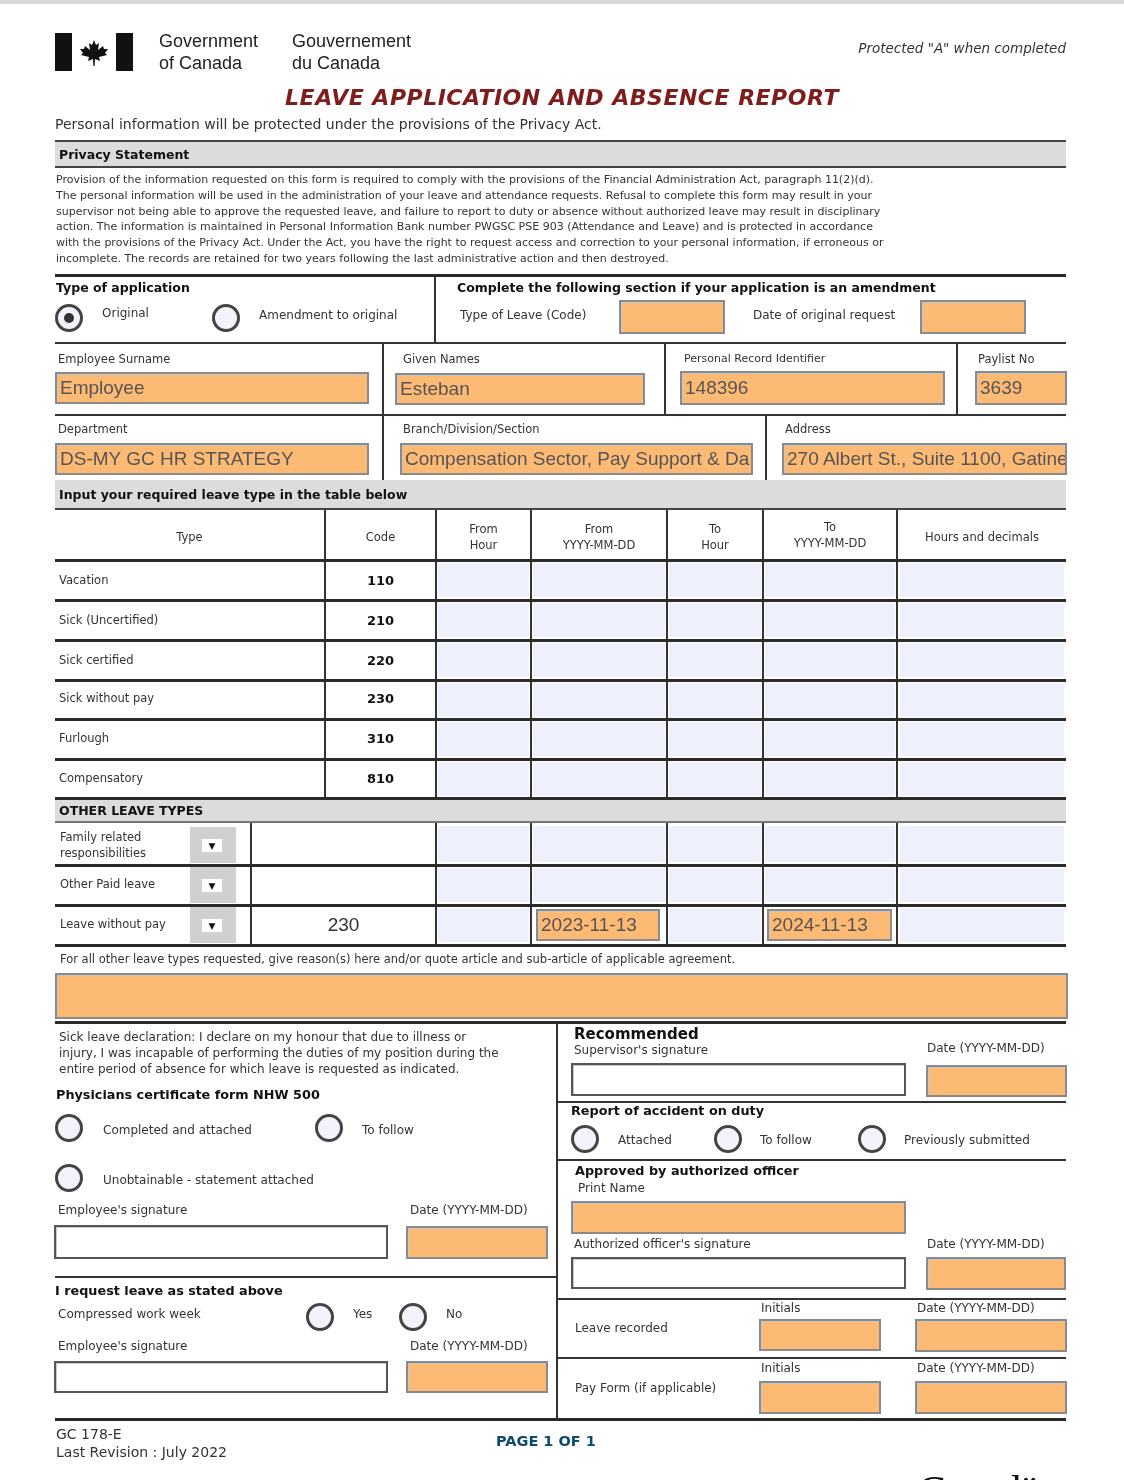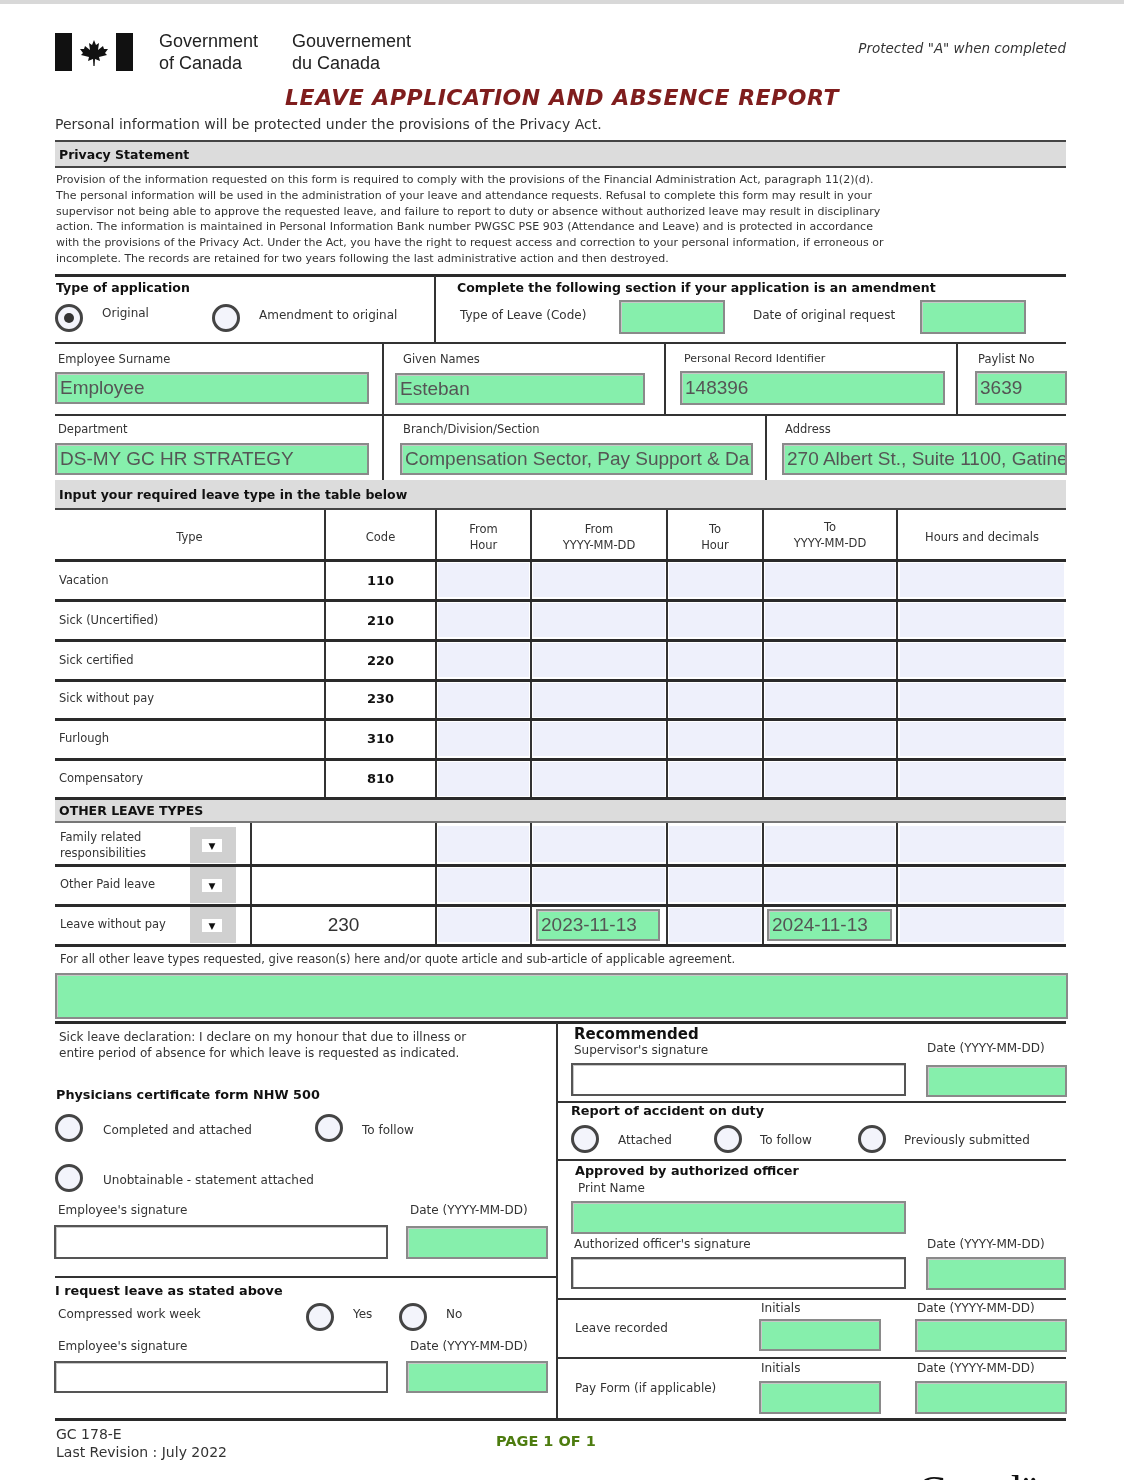--- a/index.html
+++ b/index.html
@@ -7,21 +7,21 @@
   body { position: relative; font-family: "DejaVu Sans", sans-serif; color: #222; }
   .abs { position: absolute; }
   .topbar { left: 0; top: 0; width: 1124px; height: 4px; background: #d8d8d8; }
   .lbl { font-size: 12px; color: #333; white-space: nowrap; }
   .lbl-sm { font-size: 11.5px; color: #333; white-space: nowrap; }
   .bold { font-weight: bold; color: #111; }
   .hline { position: absolute; height: 2px; background: #333; }
   .hline.thick { height: 3px; background: #2a2a2a; }
   .vline { position: absolute; width: 2px; background: #333; }
   .graybar { position: absolute; background: #dcdcdc; border-top: 2px solid #444; border-bottom: 2px solid #444; font-size: 12.5px; font-weight: bold; color: #111; padding-left: 4px; display: flex; align-items: center; }
-  .field { position: absolute; background: #86efac; border: 2px solid #8a8a8a; box-shadow: inset 1px 1px 0 #c8c8c8; font-family: "Liberation Sans", sans-serif; font-size: 19px; color: #555; padding-left: 3px; display: flex; align-items: center; overflow: hidden; white-space: nowrap; }
+  .field { position: absolute; background: #fdba74; border: 2px solid #8a8a8a; box-shadow: inset 1px 1px 0 #c8c8c8; font-family: "Liberation Sans", sans-serif; font-size: 19px; color: #555; padding-left: 3px; display: flex; align-items: center; overflow: hidden; white-space: nowrap; }
   .field.white { background: #ffffff; border: 2px solid #555; }
   .cellfill { position: absolute; background: #eef0fb; }
   .radio { position: absolute; width: 28px; height: 28px; border: 3px solid #444; border-radius: 50%; background: #f3f4fb; }
   .radio.checked::after { content: ""; position: absolute; left: 6px; top: 6px; width: 10px; height: 10px; border-radius: 50%; background: #333; }
   .dropbox { position: absolute; width: 46px; height: 36px; background: #d0d0d0; }
   .dropbox .btn { position: absolute; left: 12px; top: 12px; width: 20px; height: 13px; background: #fff; display: flex; align-items: center; justify-content: center; font-size: 9px; color: #111; }
   .center { text-align: center; }
   .code { font-size: 13px; font-weight: bold; color: #111; }
   .logo-bar { position: absolute; background: #111; }
 </style>
@@ -238,20 +238,21 @@
 <div class="hline thick" style="left:55px;top:944px;width:1011px;"></div>
 
 <div class="abs lbl-sm" style="left:60px;top:952px;">For all other leave types requested, give reason(s) here and/or quote article and sub-article of applicable agreement.</div>
 <div class="field" style="left:55px;top:973px;width:1013px;height:46px;"></div>
 
 <div class="hline thick" style="left:55px;top:1021px;width:1011px;"></div>
 <div class="vline" style="left:556px;top:1023px;height:395px;"></div>
 
 <div class="abs" style="left:59px;top:1029px;font-size:12px;line-height:16px;color:#333;">
   <div>Sick leave declaration: I declare on my honour that due to illness or</div>
+  <div>injury, I was incapable of performing the duties of my position during the</div>
   <div>entire period of absence for which leave is requested as indicated.</div>
 </div>
 <div class="abs lbl bold" style="left:56px;top:1087px;font-size:12.8px;">Physicians certificate form NHW 500</div>
 <div class="radio" style="left:55px;top:1114px;"></div>
 <div class="abs lbl" style="left:103px;top:1123px;">Completed and attached</div>
 <div class="radio" style="left:315px;top:1114px;"></div>
 <div class="abs lbl" style="left:362px;top:1123px;">To follow</div>
 <div class="radio" style="left:55px;top:1164px;"></div>
 <div class="abs lbl" style="left:103px;top:1173px;">Unobtainable - statement attached</div>
 <div class="abs lbl" style="left:58px;top:1203px;">Employee's signature</div>
@@ -313,16 +314,16 @@
 <div class="abs lbl" style="left:917px;top:1361px;">Date (YYYY-MM-DD)</div>
 <div class="field" style="left:759px;top:1381px;width:122px;height:33px;"></div>
 <div class="field" style="left:915px;top:1381px;width:152px;height:33px;"></div>
 
 <div class="hline thick" style="left:55px;top:1418px;width:1011px;"></div>
 
 <div class="abs" style="left:56px;top:1425px;font-size:14px;line-height:18px;color:#333;">
   <div>GC 178-E</div>
   <div>Last Revision : July 2022</div>
 </div>
-<div class="abs" style="left:496px;top:1433px;font-size:14.5px;font-weight:bold;color:#4d7c0f;">PAGE 1 OF 1</div>
+<div class="abs" style="left:496px;top:1433px;font-size:14.5px;font-weight:bold;color:#0c4a6e;">PAGE 1 OF 1</div>
 <div class="abs" style="left:918px;top:1420px;font-family:'Liberation Serif',serif;font-size:42px;line-height:46px;color:#111;letter-spacing:-1px;margin-top:48px;">
   <span>Canad</span><span>ä</span>
 </div>
 
 </body></html>

